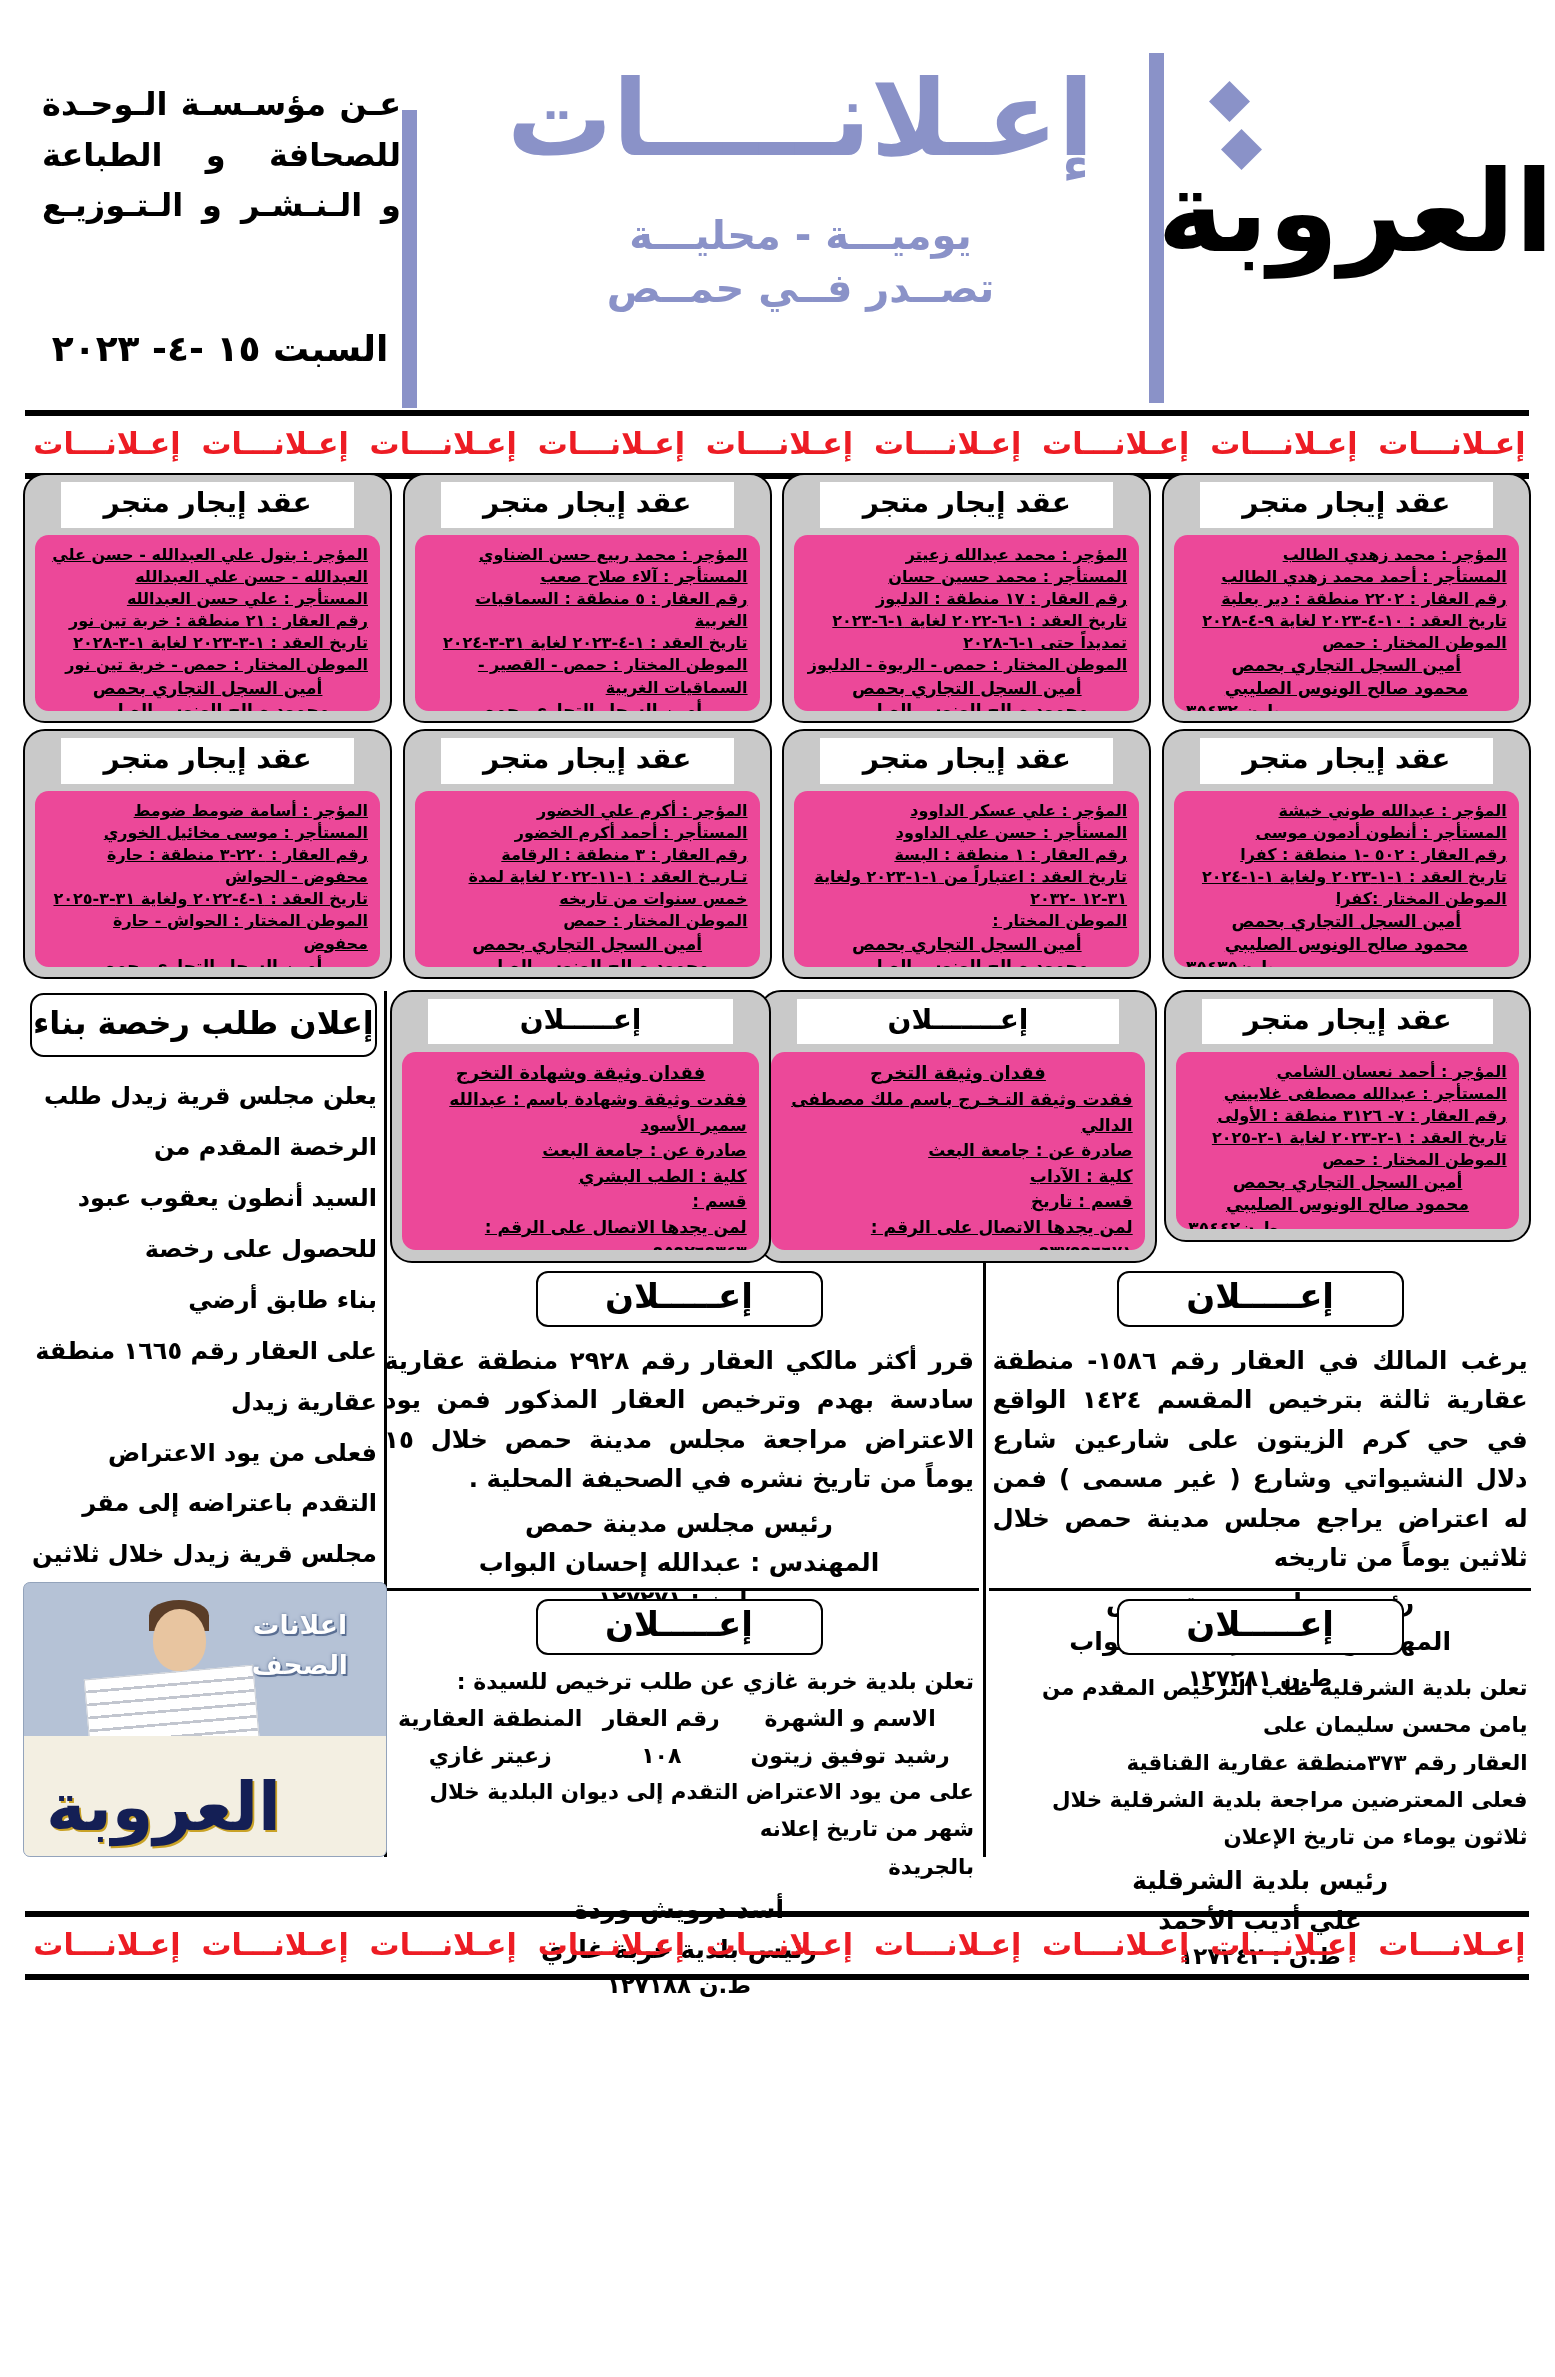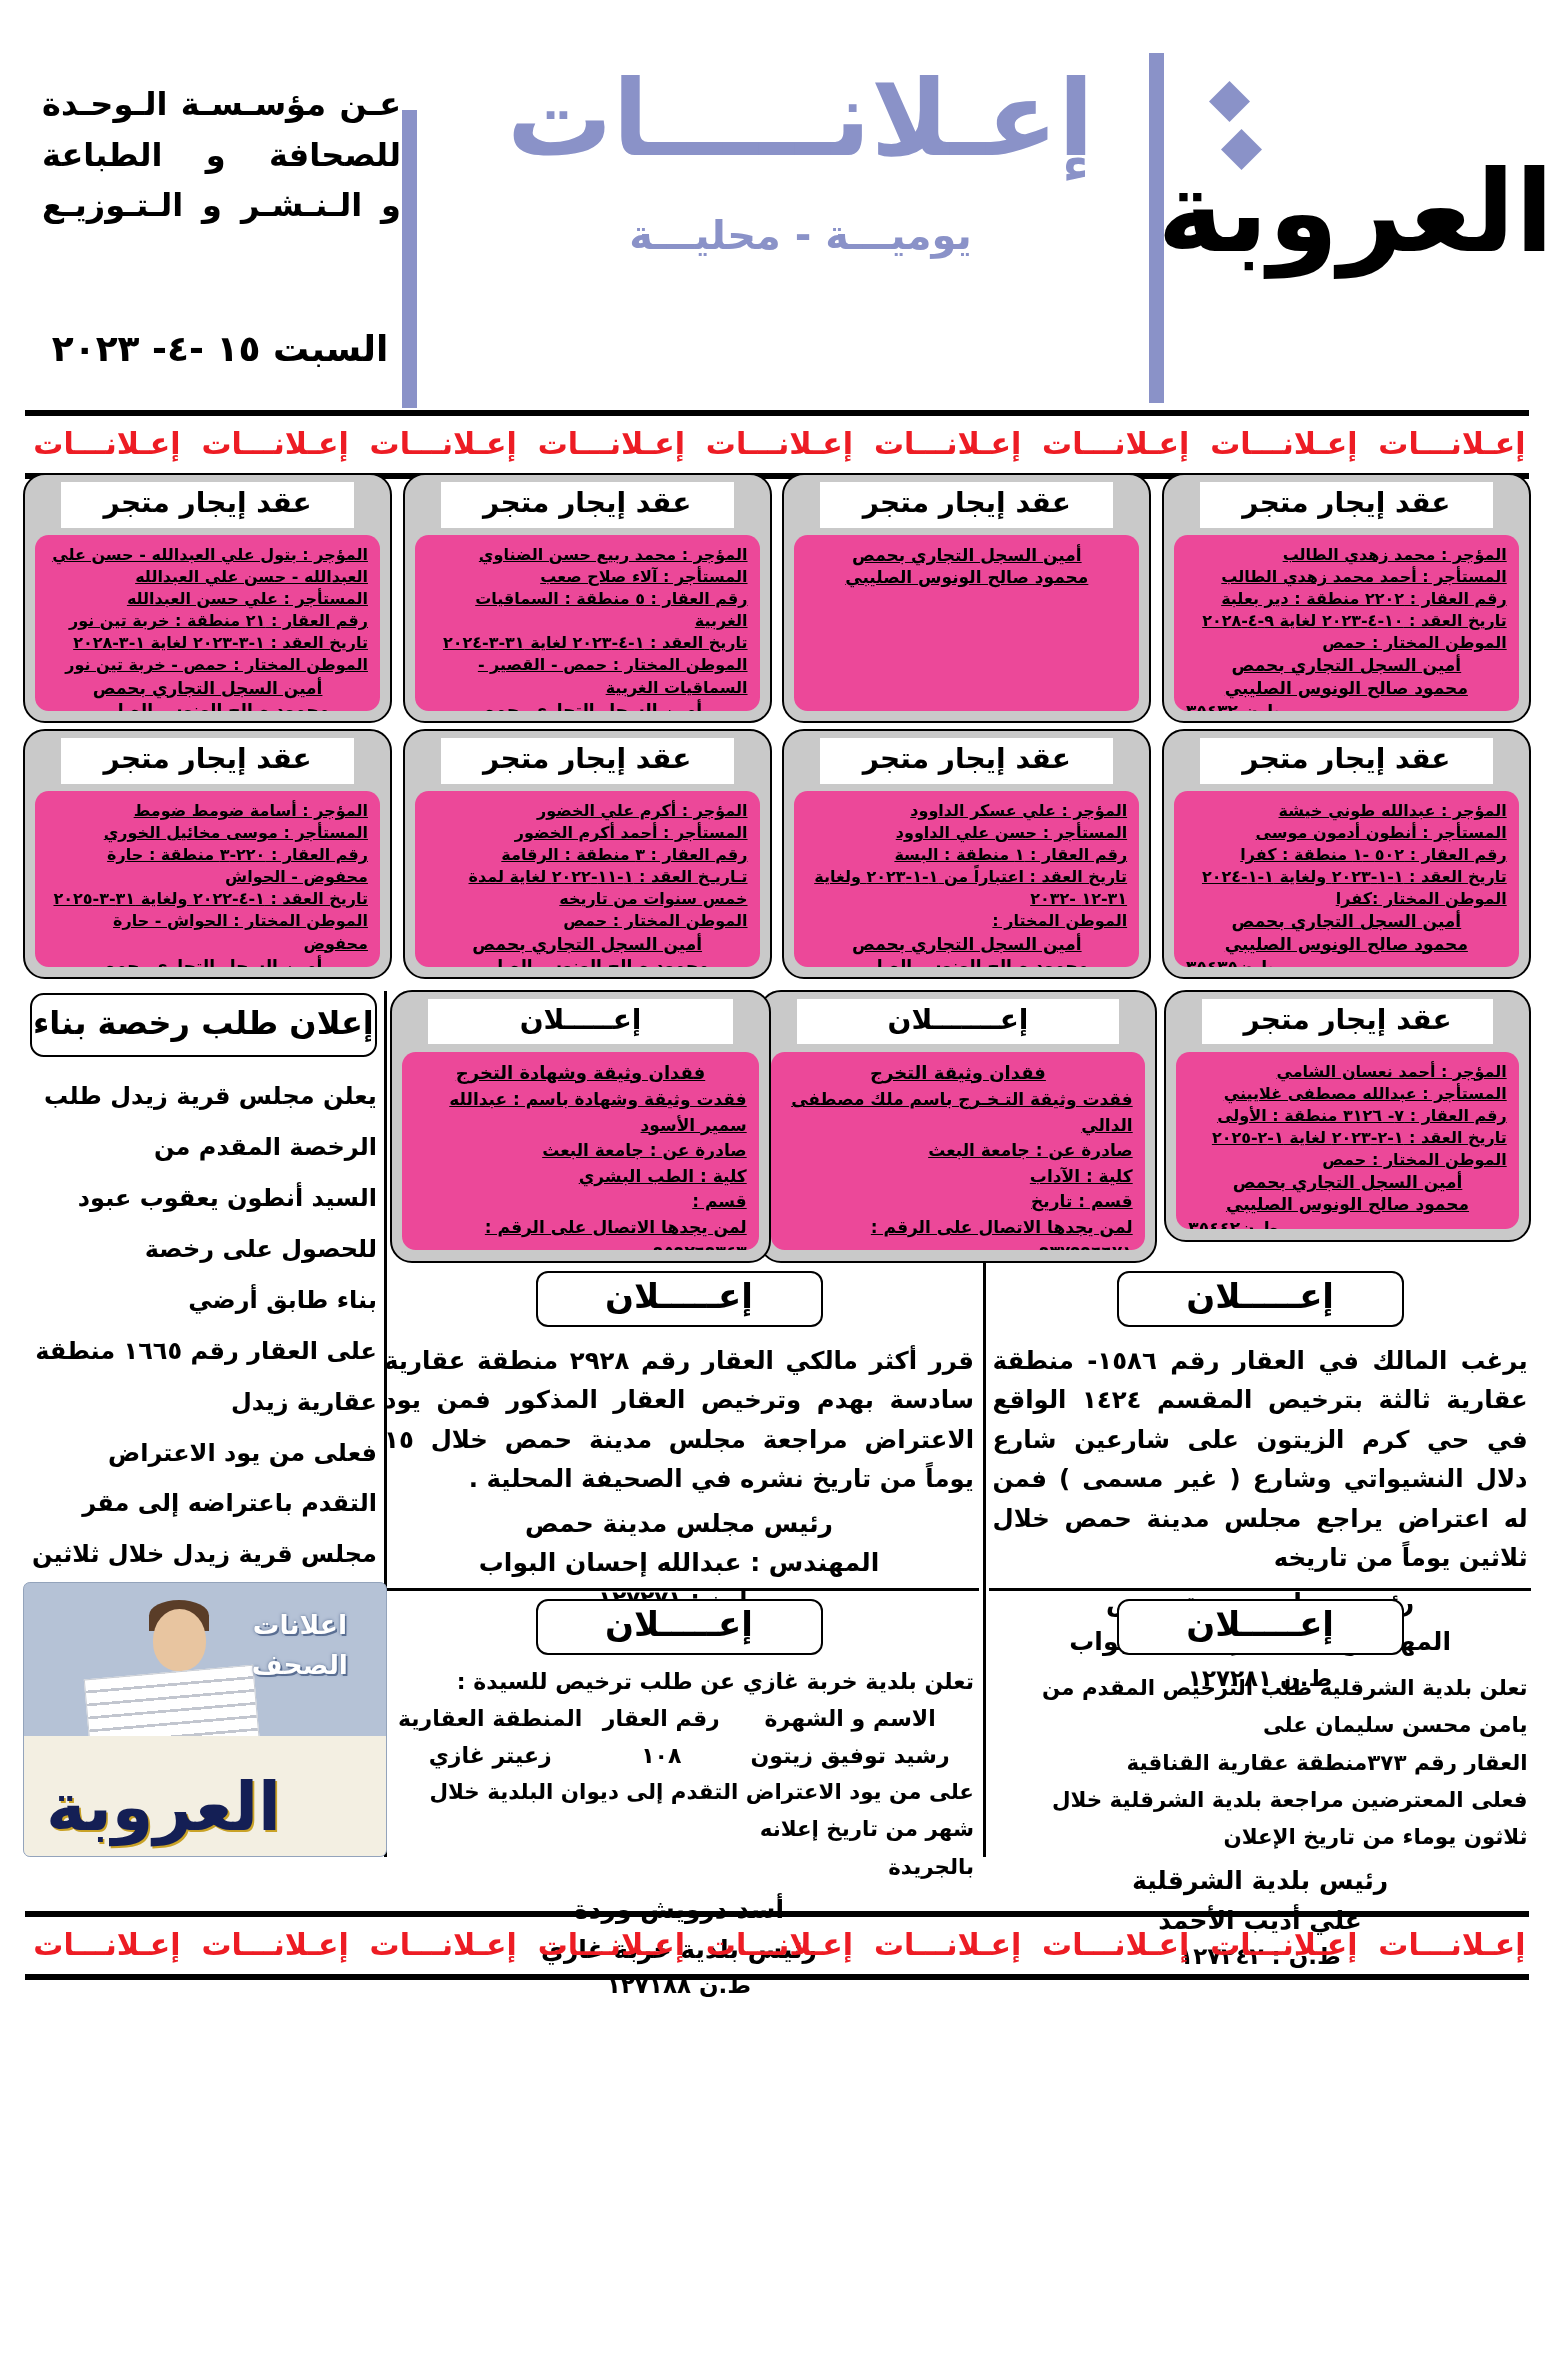--- a/index.html
+++ b/index.html
@@ -136,20 +136,21 @@
 
   <header class="masthead">
     <div class="pub-block">عـن مؤسـسـة الـوحـدة
 للصحافة و الطباعة
 و الـنـشـر و الـتـوزيـع</div>
     <div class="date-line">السبت ١٥ -٤- ٢٠٢٣</div>
     <div class="vbar vbar-a"></div>
     <div class="mid-block">
       <div class="big-ads-word">إعـلانـــــات</div>
       <div class="daily">يوميـــة - محليـــة</div>
+      <div class="publish">تصــدر فــي حمــص</div>
     </div>
     <div class="vbar vbar-b"></div>
     <div class="paper-logo">
       <span class="logo-diamond ld1"></span>
       <span class="logo-diamond ld2"></span>
       <span>العروبة</span>
     </div>
   </header>
 
   <div class="strip strip-top">إعـلانـــات  إعـلانـــات  إعـلانـــات  إعـلانـــات  إعـلانـــات  إعـلانـــات  إعـلانـــات  إعـلانـــات  إعـلانـــات  إعـلانـــات  إعـلانـــات  إعـلانـــات</div>
@@ -164,20 +165,26 @@
 تاريخ العقد : ١٠-٤-٢٠٢٣ لغاية ٩-٤-٢٠٢٨
 الموطن المختار : حمص</div>
         <div class="ad-sig">أمين السجل التجاري بحمص</div>
         <div class="ad-sig">محمود صالح الونوس الصليبي</div>
         <div class="ad-num">ط.ن ٣٥٤٣٢</div>
       </div>
     </div>
     <div class="adbox">
       <div class="adbox-title">عقد إيجار متجر</div>
       <div class="adbox-body">
+        <div class="ad-lines">المؤجر : محمد عبدالله زعيتر
+المستأجر : محمد حسين حسان
+رقم العقار : ١٧ منطقة : الدلبوز
+تاريخ العقد : ١-٦-٢٠٢٢ لغاية ١-٦-٢٠٢٣
+تمديداً حتى ١-٦-٢٠٢٨
+الموطن المختار : حمص - الربوة - الدلبوز</div>
         <div class="ad-sig">أمين السجل التجاري بحمص</div>
         <div class="ad-sig">محمود صالح الونوس الصليبي</div>
 
       </div>
     </div>
     <div class="adbox">
       <div class="adbox-title">عقد إيجار متجر</div>
       <div class="adbox-body">
         <div class="ad-lines">المؤجر : محمد ربيع حسن الضناوي
 المستأجر : آلاء صلاح صعب

